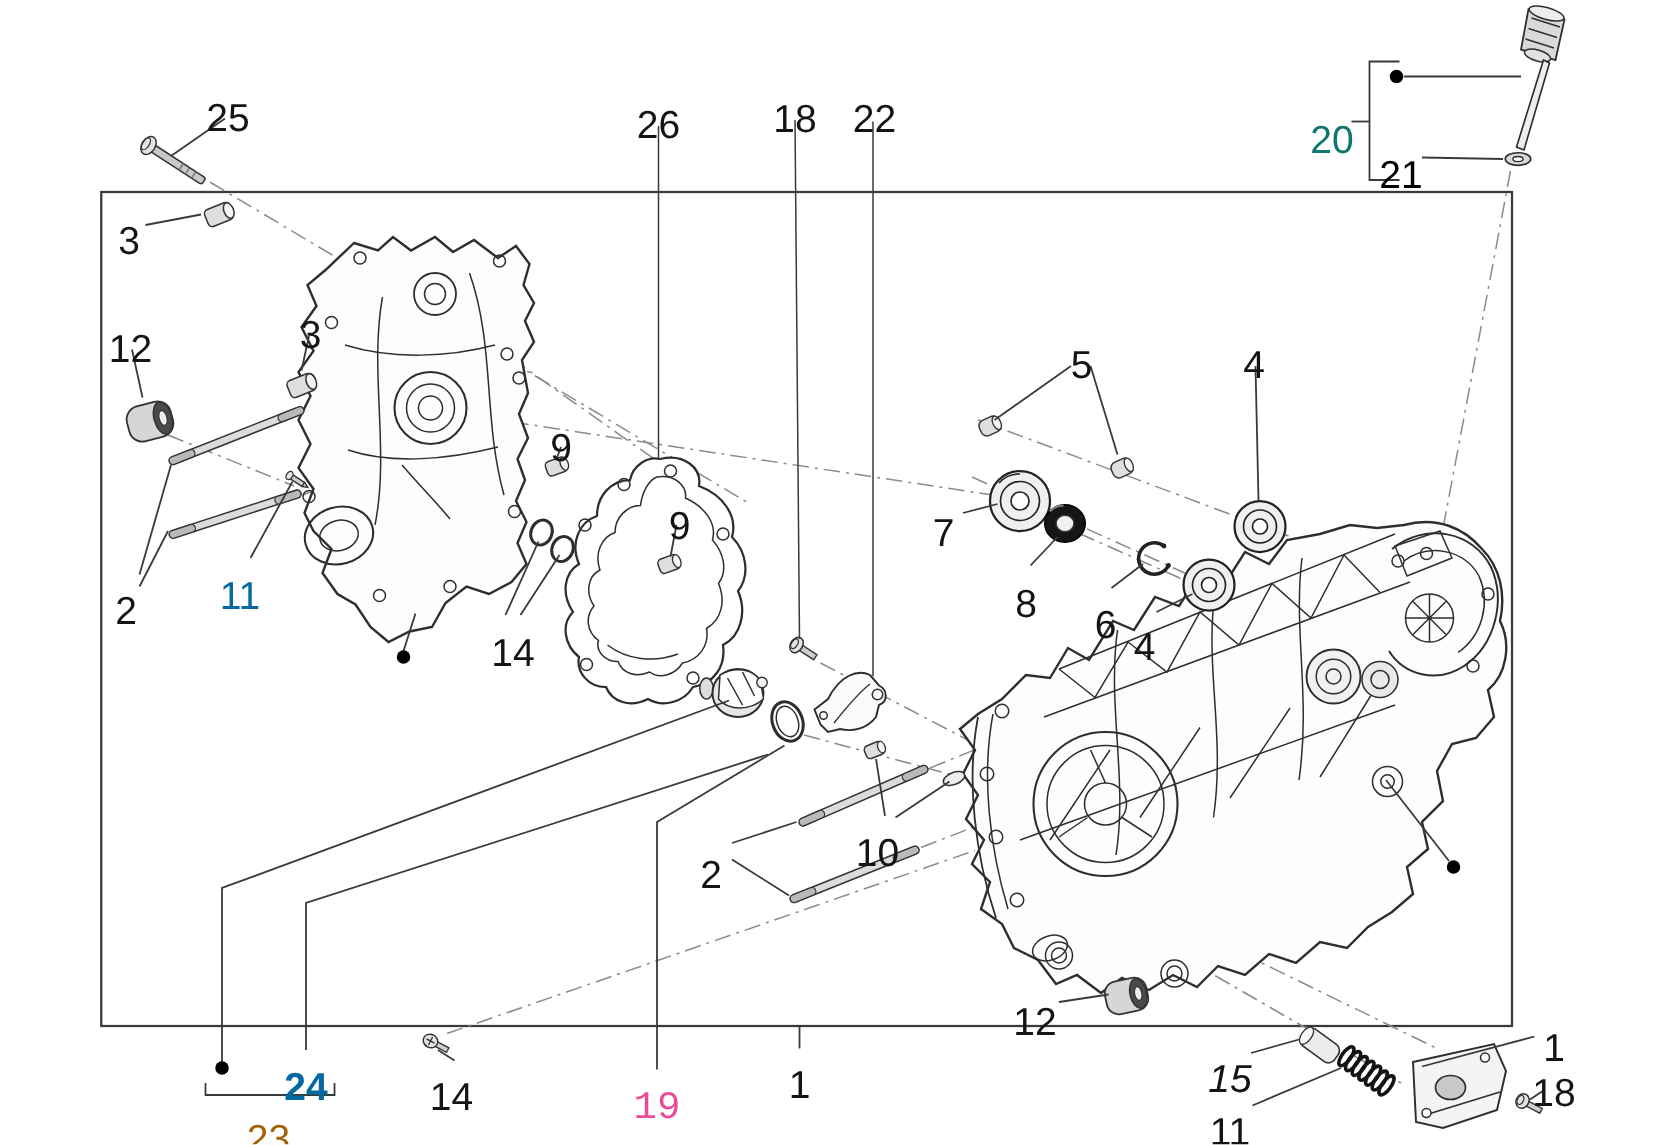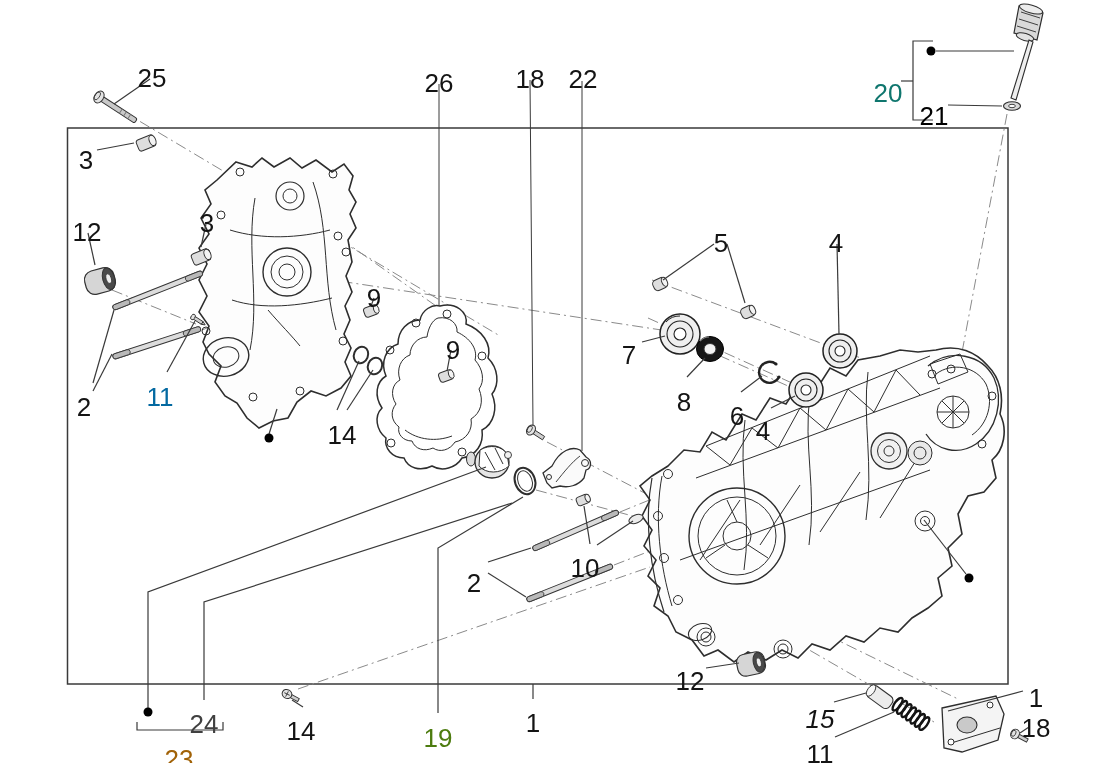--- a/index.html
+++ b/index.html
@@ -426,23 +426,23 @@
       <div class="callout" style="left: 629px; top: 343px; color: rgb(20, 20, 20);">7</div>
       <div class="callout" style="left: 684px; top: 390px; color: rgb(20, 20, 20);">8</div>
       <div class="callout" style="left: 737px; top: 404px; color: rgb(20, 20, 20);">6</div>
       <div class="callout" style="left: 763px; top: 419px; color: rgb(20, 20, 20);">4</div>
       <div class="callout" style="left: 888px; top: 81px; color: #0f766e; text-align: center;">20</div>
       <div class="callout" style="left: 934px; top: 104px; color: #000000;">21</div>
       <div class="callout" style="left: 585px; top: 556px; color: rgb(20, 20, 20);">10</div>
       <div class="callout" style="left: 474px; top: 571px; color: rgb(20, 20, 20);">2</div>
       <div class="callout" style="left: 690px; top: 669px; color: rgb(20, 20, 20);">12</div>
       <div class="callout" style="left: 301px; top: 719px; color: rgb(20, 20, 20);">14</div>
-      <div class="callout" style="left: 204px; top: 712px; color: #404040;">24</div>
+      <div class="callout" style="left: 204px; top: 712px; color: #0369a1; font-weight: bold;">24</div>
       <div class="callout" style="left: 179px; top: 747px; color: #a16207;">23</div>
-      <div class="callout" style="left: 438px; top: 726px; color: #4d7c0f;">19</div>
+      <div class="callout" style="left: 438px; top: 726px; color: #ec4899; font-family: Liberation Mono, monospace;">19</div>
       <div class="callout" style="left: 533px; top: 711px; color: rgb(20, 20, 20);">1</div>
       <div class="callout" style="left: 820px; top: 707px; color: rgb(20, 20, 20); font-style: italic;">15</div>
       <div class="callout" style="left: 820px; top: 742px; color: rgb(20, 20, 20);">11</div>
       <div class="callout" style="left: 1036px; top: 686px; color: rgb(20, 20, 20);">1</div>
       <div class="callout" style="left: 1036px; top: 716px; color: rgb(20, 20, 20);">18</div>
     </div>
 
 </div>
 
 </body></html>

